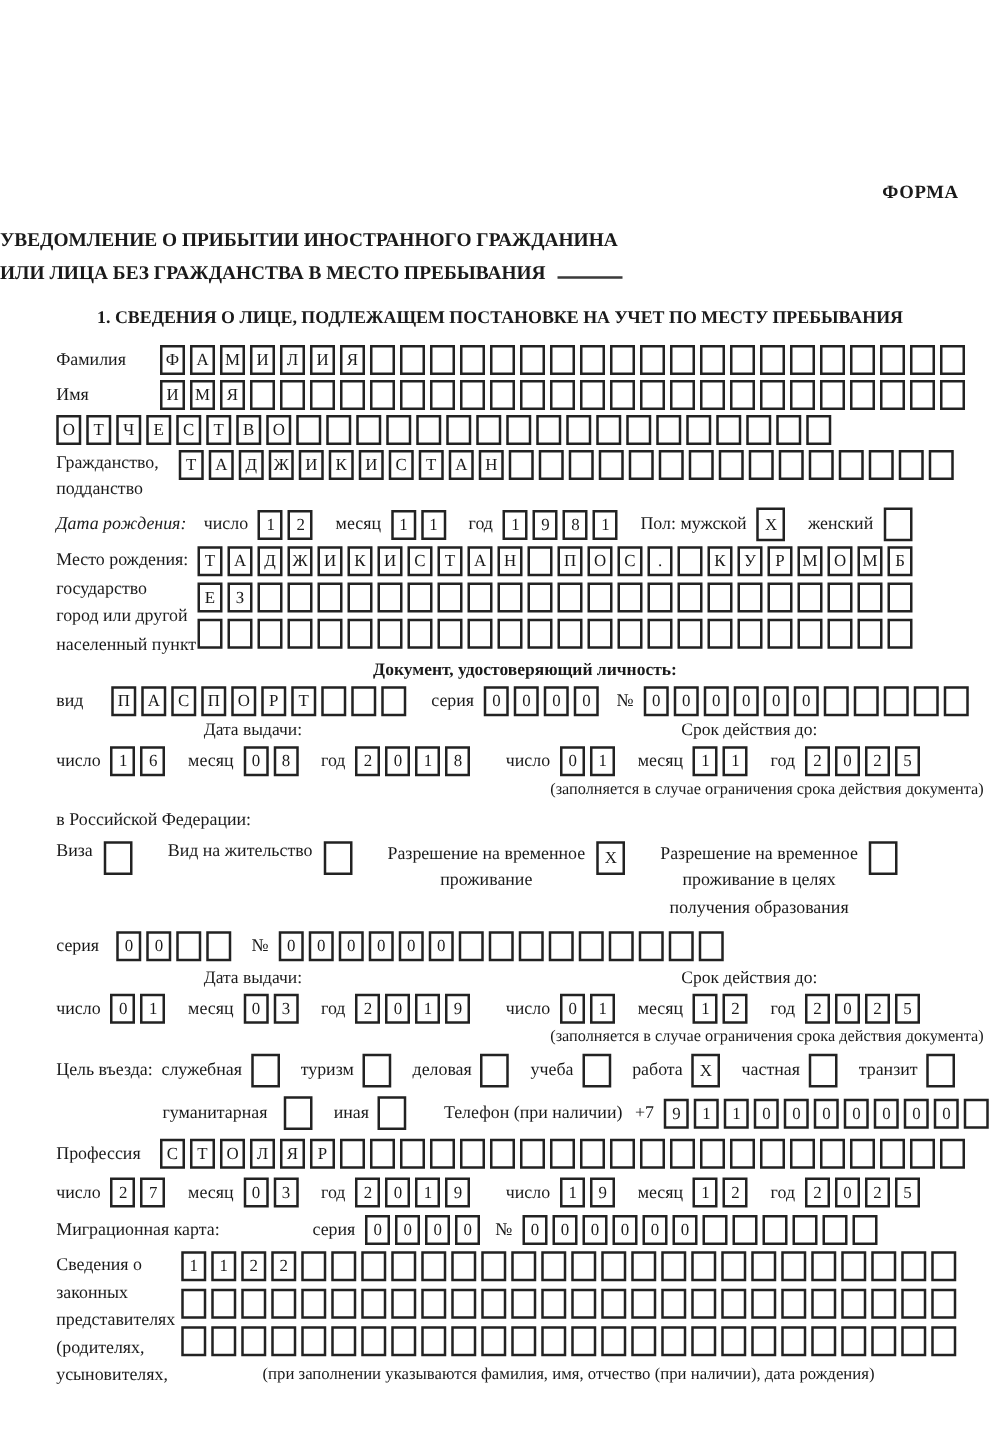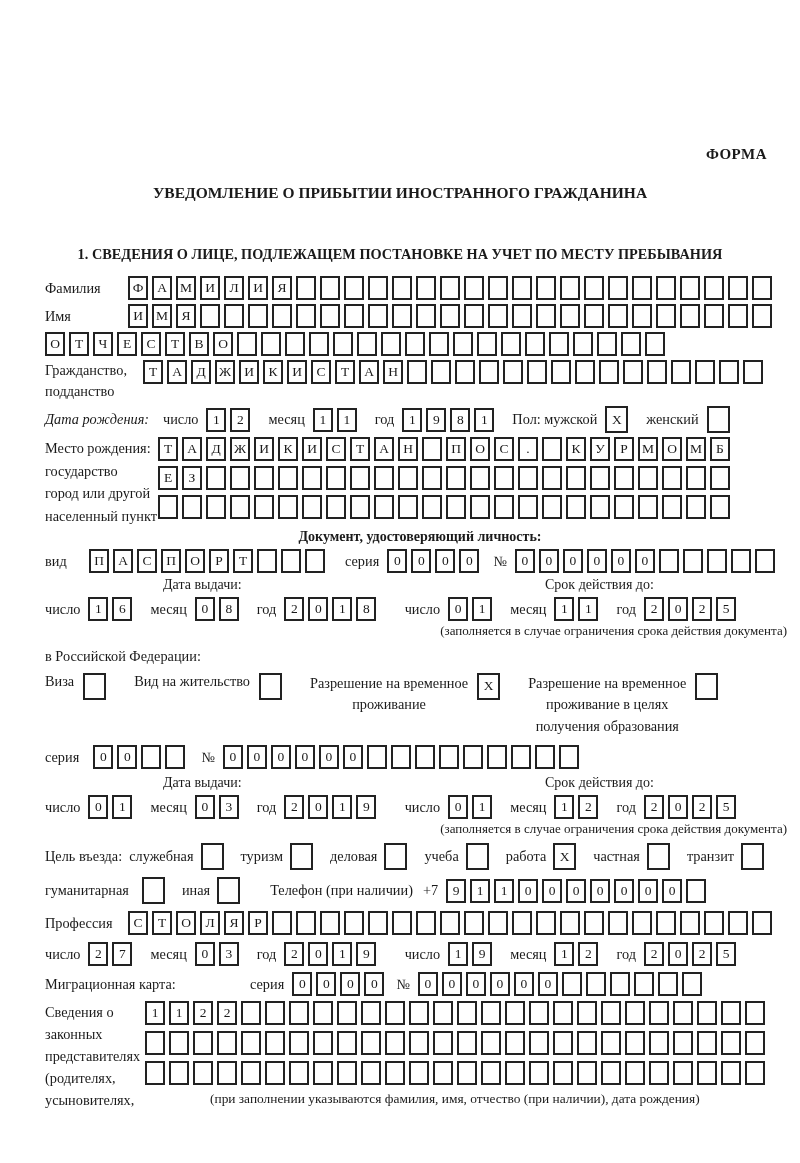--- a/index.html
+++ b/index.html
@@ -2,21 +2,21 @@
 <html><head>
 <meta charset="utf-8">
 <style>
   html,body{margin:0;padding:0;background:#ffffff;}
   .page{position:relative;width:800px;height:1163px;background:#fff;
         font-family:"Liberation Serif","DejaVu Serif",serif;color:#1a1a1a;overflow:hidden;}
   
   .appendix{position:absolute;left:617px;top:38px;font-size:13.5px;line-height:1.45;}
   .appendix .rev{margin-top:5px;}
   .forma{position:absolute;right:33px;top:146px;font-weight:bold;font-size:15px;letter-spacing:.5px;}
-  .title{position:absolute;left:0;right:0;top:180px;text-align:center;font-weight:bold;
+  .title{position:absolute;left:0;right:0;top:180px;font-weight:bold;
          font-size:15.5px;line-height:1.65;}
   .title-underline{display:inline-block;width:52px;border-bottom:2.5px solid #3a3a3a;margin-left:10px;height:.95em;}
   .section1{position:absolute;left:0;right:0;top:246px;text-align:center;font-weight:bold;font-size:14.3px;}
   
   .form{position:absolute;left:45px;top:276px;width:750px;font-size:14.3px;}
   .row{display:flex;align-items:center;margin-bottom:4px;}
   .row.top{align-items:flex-start;}
   .lbl{flex:0 0 auto;}
   .lbl2{flex:0 0 auto;line-height:21px;}
   .w83{width:83px;}.w113{width:113px;}.w98{width:98px;}.w118{width:118px;font-style:italic;}.w44{width:44px;}.w205{width:205px;}
@@ -38,38 +38,41 @@
   .grp2{margin-left:auto;margin-right:55px;}
   .note{text-align:right;font-size:13px;margin:0 8px 6px 0;}
   .reqs{margin:2px 0 5px;line-height:1.6;font-size:14.3px;}
   .visa-row{display:flex;align-items:flex-start;margin:2px 0 8px;}
   .chk{display:flex;align-items:flex-start;flex:0 0 auto;}
   .chk .txt{margin-right:9px;}
   .chk .txt.c{text-align:center;line-height:1.5;}.mr24{margin-right:24px;}
   .purpose-row{display:flex;align-items:center;margin-bottom:7px;}
   .opt{margin:0 7px 0 13px;flex:0 0 auto;}
   .opt0{margin-right:7px;flex:0 0 auto;}
-  .indent85{}
+  .indent85{margin-left:85px;}
   .phone-lbl{margin:0 10px 0 26px;flex:0 0 auto;}
   .plus7{margin-right:8px;flex:0 0 auto;}
   .reps{display:flex;align-items:flex-start;margin-top:2px;}
   .reps-label{width:100px;line-height:22px;flex:0 0 auto;}
   .reps-rows .cells{margin-bottom:6px;}
   .reps-note{font-size:13.4px;margin:5px 0 0 65px;}
 </style>
 </head>
 <body>
 
 <div class="page">
 
 
   <div class="forma">ФОРМА</div>
 
   <div class="title">
     <div>УВЕДОМЛЕНИЕ О ПРИБЫТИИ ИНОСТРАННОГО ГРАЖДАНИНА</div>
+    <div>
+      <span>ИЛИ ЛИЦА БЕЗ ГРАЖДАНСТВА В МЕСТО ПРЕБЫВАНИЯ</span><span class="title-underline"></span>
+    </div>
   </div>
 
   <div class="section1">1. СВЕДЕНИЯ О ЛИЦЕ, ПОДЛЕЖАЩЕМ ПОСТАНОВКЕ НА УЧЕТ ПО МЕСТУ ПРЕБЫВАНИЯ</div>
 
   <div class="form">
 
     <div class="row">
       <span class="lbl w83">Фамилия</span>
       <span class="cells">
           <span class="cell">Ф</span>

